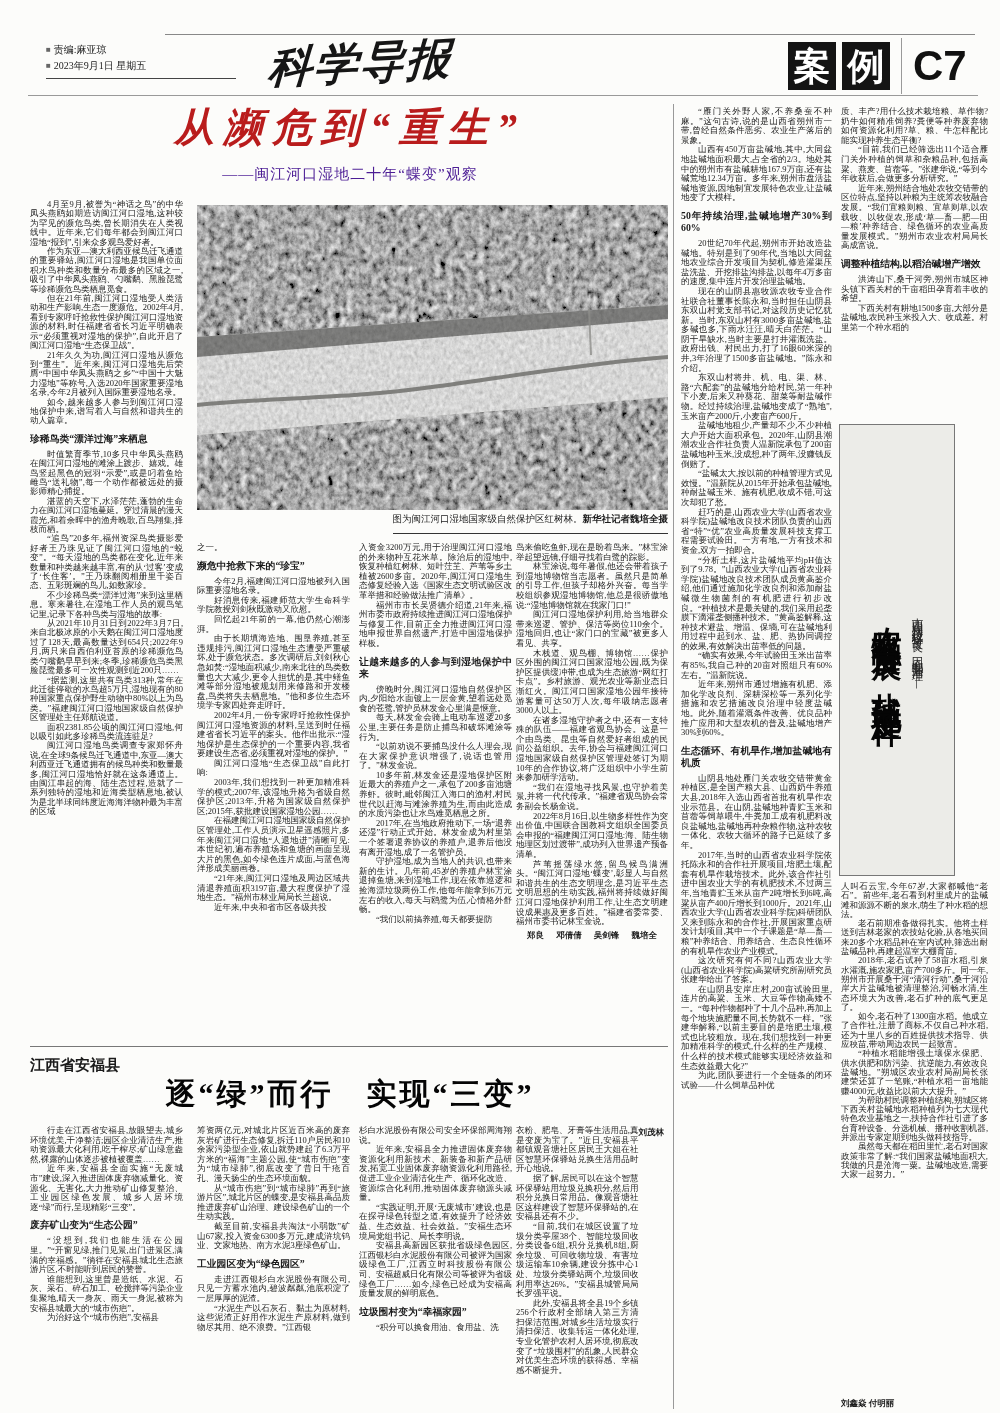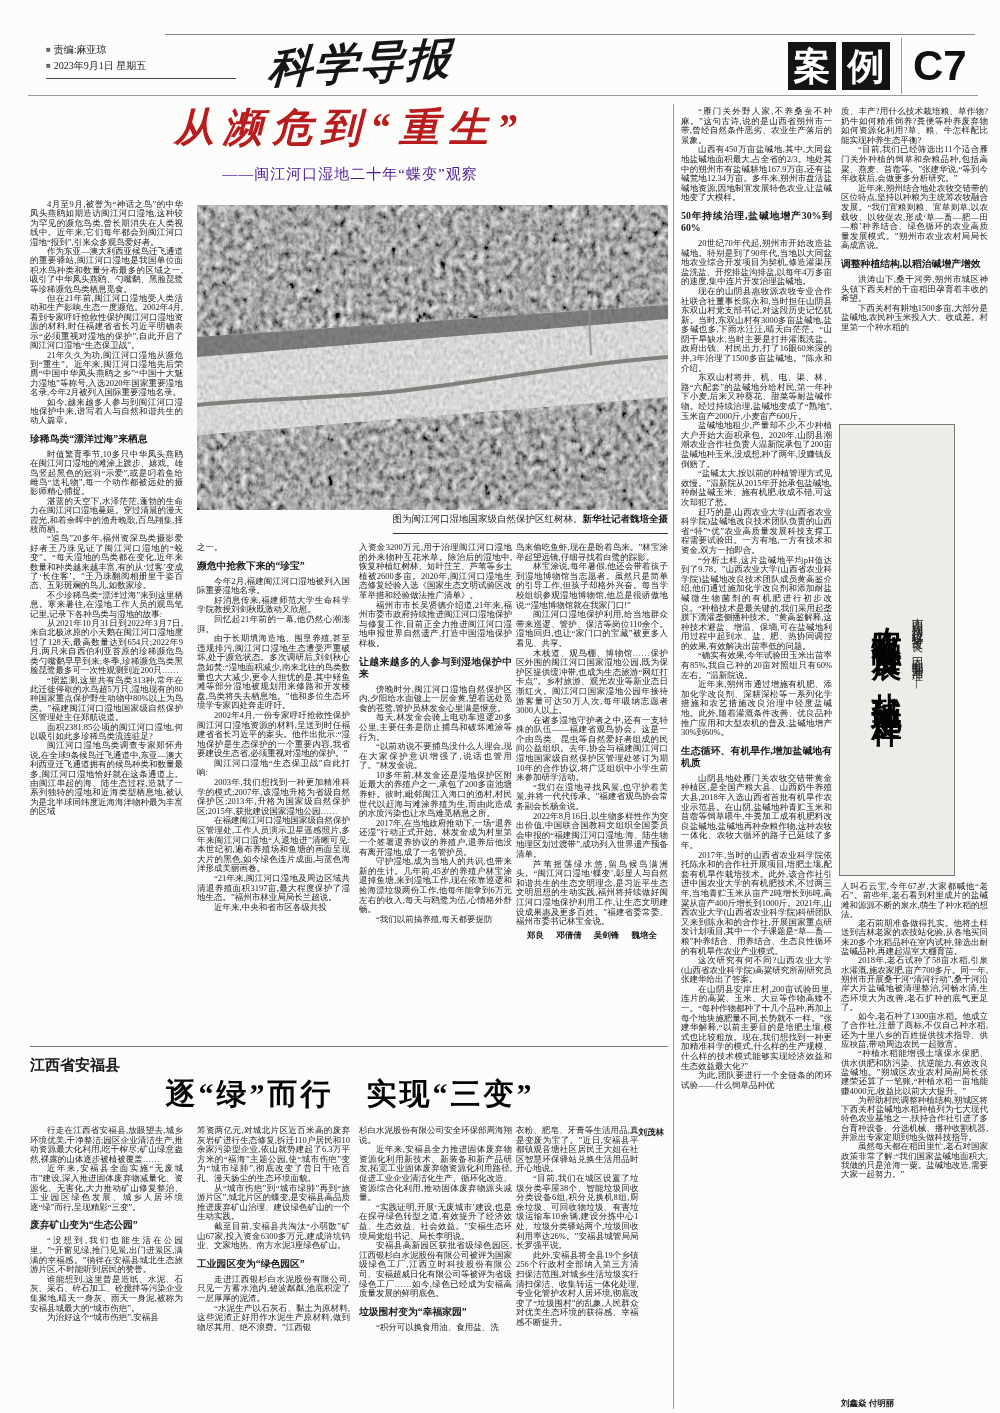--- a/index.html
+++ b/index.html
@@ -192,20 +192,21 @@
       <div class="para cont">杉白水泥股份有限公司安全环保部周海翔说。</div>
       <div class="para">近年来,安福县全力推进固体废弃物资源化利用新技术、新装备和新产品研发,拓宽工业固体废弃物资源化利用路径,促进工业企业清洁化生产、循环化改造、资源综合化利用,推动固体废弃物源头减量。</div>
       <div class="para">“实践证明,开展‘无废城市’建设,也是在探寻绿色转型之道,有效提升了经济效益、生态效益、社会效益。”安福生态环境局党组书记、局长李明说。</div>
       <div class="para">安福县高新园区获批省级绿色园区,江西银杉白水泥股份有限公司被评为国家级绿色工厂,江西立时科技股份有限公司、安福超威日化有限公司等被评为省级绿色工厂……如今,绿色已经成为安福高质量发展的鲜明底色。</div>
       <div class="subhead">垃圾围村变为“幸福家园”</div>
       <div class="para">“积分可以换食用油、食用盐、洗</div>
     </div>
   <div class="col a-col4">
     <div class="body">
         <div class="para cont">衣粉、肥皂、牙膏等生活用品,真是变废为宝了。”近日,安福县平都镇观音塘社区居民王大姐在社区智慧环保驿站兑换生活用品时开心地说。</div>
+        <div class="para">据了解,居民可以在这个智慧环保驿站用垃圾兑换积分,然后用积分兑换日常用品。像观音塘社区这样建设了智慧环保驿站的,在安福县还有不少。</div>
         <div class="para">“目前,我们在城区设置了垃圾分类亭屋38个、智能垃圾回收分类设备6组,积分兑换机8组,厨余垃圾、可回收物垃圾、有害垃圾运输车10余辆,建设分拣中心1处、垃圾分类驿站两个,垃圾回收利用率达26%。”安福县城管局局长罗强平说。</div>
         <div class="para">此外,安福县将全县19个乡镇256个行政村全部纳入第三方清扫保洁范围,对城乡生活垃圾实行清扫保洁、收集转运一体化处理,专业化管护农村人居环境,彻底改变了“垃圾围村”的乱象,人民群众对优美生态环境的获得感、幸福感不断提升。</div>
       </div>
     <div class="sig">刘茂林</div>
   </div>
 
   <div class="v-divider"></div>
 
   <div class="col s-colA">
       <div class="para">“雁门关外野人家,不养桑蚕不种麻。”这句古诗,说的是山西省朔州市一带,曾经自然条件恶劣、农业生产落后的景象。</div>

